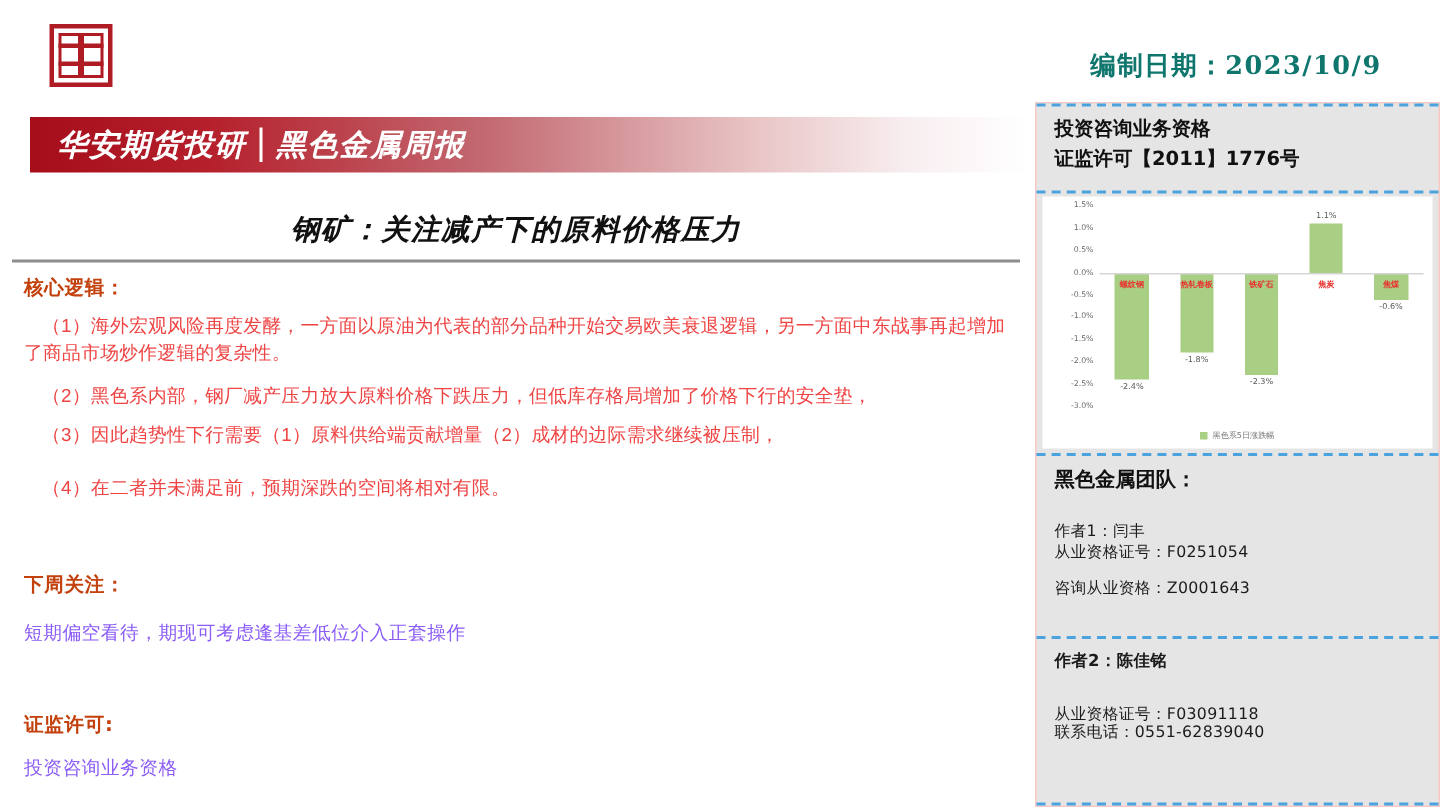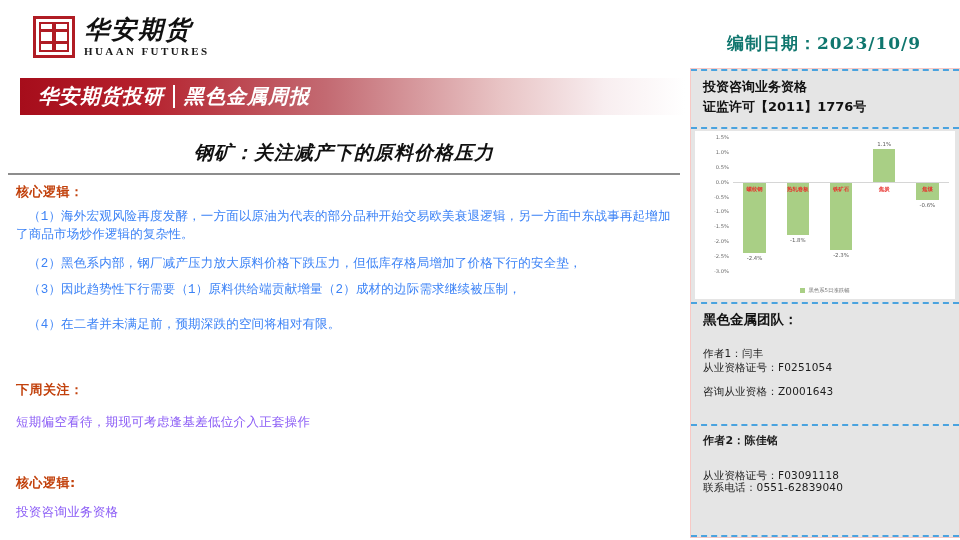--- a/index.html
+++ b/index.html
@@ -35,22 +35,22 @@
     font-size:20px;letter-spacing:1px;padding-left:18px;white-space:nowrap;}
   .banner-sep{display:inline-block;width:2px;height:23px;background:#fff;margin:0 9px;}
 
   .doc-title{position:absolute;left:0;top:140px;width:688px;text-align:center;
     font-family:"DejaVu Serif","Liberation Serif",serif;font-weight:bold;font-style:italic;
     font-size:19px;color:#111;letter-spacing:1px;}
   .rule{position:absolute;left:8px;top:173px;width:672px;height:2px;background:#8d8d8d;}
 
   .sec-head{position:absolute;font-weight:bold;font-size:13px;color:#c2410c;
     font-family:"DejaVu Sans","Liberation Sans",sans-serif;letter-spacing:.5px;}
-  .para{position:absolute;font-size:12.5px;color:#3b82f6;line-height:1.45;
-    font-family:Liberation Mono, monospace;letter-spacing:.2px;}
+  .para{position:absolute;font-size:12.5px;color:#ef4444;line-height:1.45;
+    font-family:Liberation Sans, sans-serif;letter-spacing:.2px;}
   .plain{position:absolute;font-size:12.5px;color:#8b5cf6;
     font-family:"DejaVu Sans","Liberation Sans",sans-serif;letter-spacing:.3px;}
 
   #core-head{left:16px;top:183px;}
   #p1{left:16px;top:208px;width:664px;text-indent:12px;}
   #p2{left:16px;top:255px;width:664px;text-indent:12px;}
   #p3{left:16px;top:281px;width:664px;text-indent:12px;}
   #p4{left:16px;top:316px;width:664px;text-indent:12px;}
   #op-head{left:16px;top:381px;}
   #op-body{left:16px;top:414px;width:600px;}
@@ -111,24 +111,20 @@
   <div class="left">
 
     <div class="logo-row">
       <div class="logo-mark">
         <div class="outer"></div>
           <div class="inner"></div>
         <div class="bar-v"></div>
           <div class="bar-h1"></div>
           <div class="bar-h2"></div>
       </div>
-      <div class="logo-text">
-        <div class="logo-cn">华安期货</div>
-        <div class="logo-en">HUAAN FUTURES</div>
-      </div>
     </div>
 
     <div class="banner">
       <div class="banner-inner">
         <span>华安期货投研</span>
         <span class="banner-sep"></span>
         <span>黑色金属周报</span>
       </div>
     </div>
 
@@ -137,21 +133,21 @@
 
     <div class="sec-head" id="core-head">核心逻辑：</div>
     <div class="para" id="p1">（1）海外宏观风险再度发酵，一方面以原油为代表的部分品种开始交易欧美衰退逻辑，另一方面中东战事再起增加了商品市场炒作逻辑的复杂性。</div>
     <div class="para" id="p2">（2）黑色系内部，钢厂减产压力放大原料价格下跌压力，但低库存格局增加了价格下行的安全垫，</div>
     <div class="para" id="p3">（3）因此趋势性下行需要（1）原料供给端贡献增量（2）成材的边际需求继续被压制，</div>
     <div class="para" id="p4">（4）在二者并未满足前，预期深跌的空间将相对有限。</div>
 
     <div class="sec-head" id="op-head">下周关注：</div>
     <div class="plain" id="op-body">短期偏空看待，期现可考虑逢基差低位介入正套操作</div>
 
-    <div class="sec-head" id="nw-head">核心逻辑:</div>
+    <div class="sec-head" id="nw-head">证监许可:</div>
     <div class="plain" id="nw-body">投资咨询业务资格</div>
   </div>
 
   <div class="right">
     <div class="date-line">编制日期：2023/10/9</div>
 
     <div class="panel">
       <div class="dash" id="dash-top"></div>
 
       <div class="qual">

